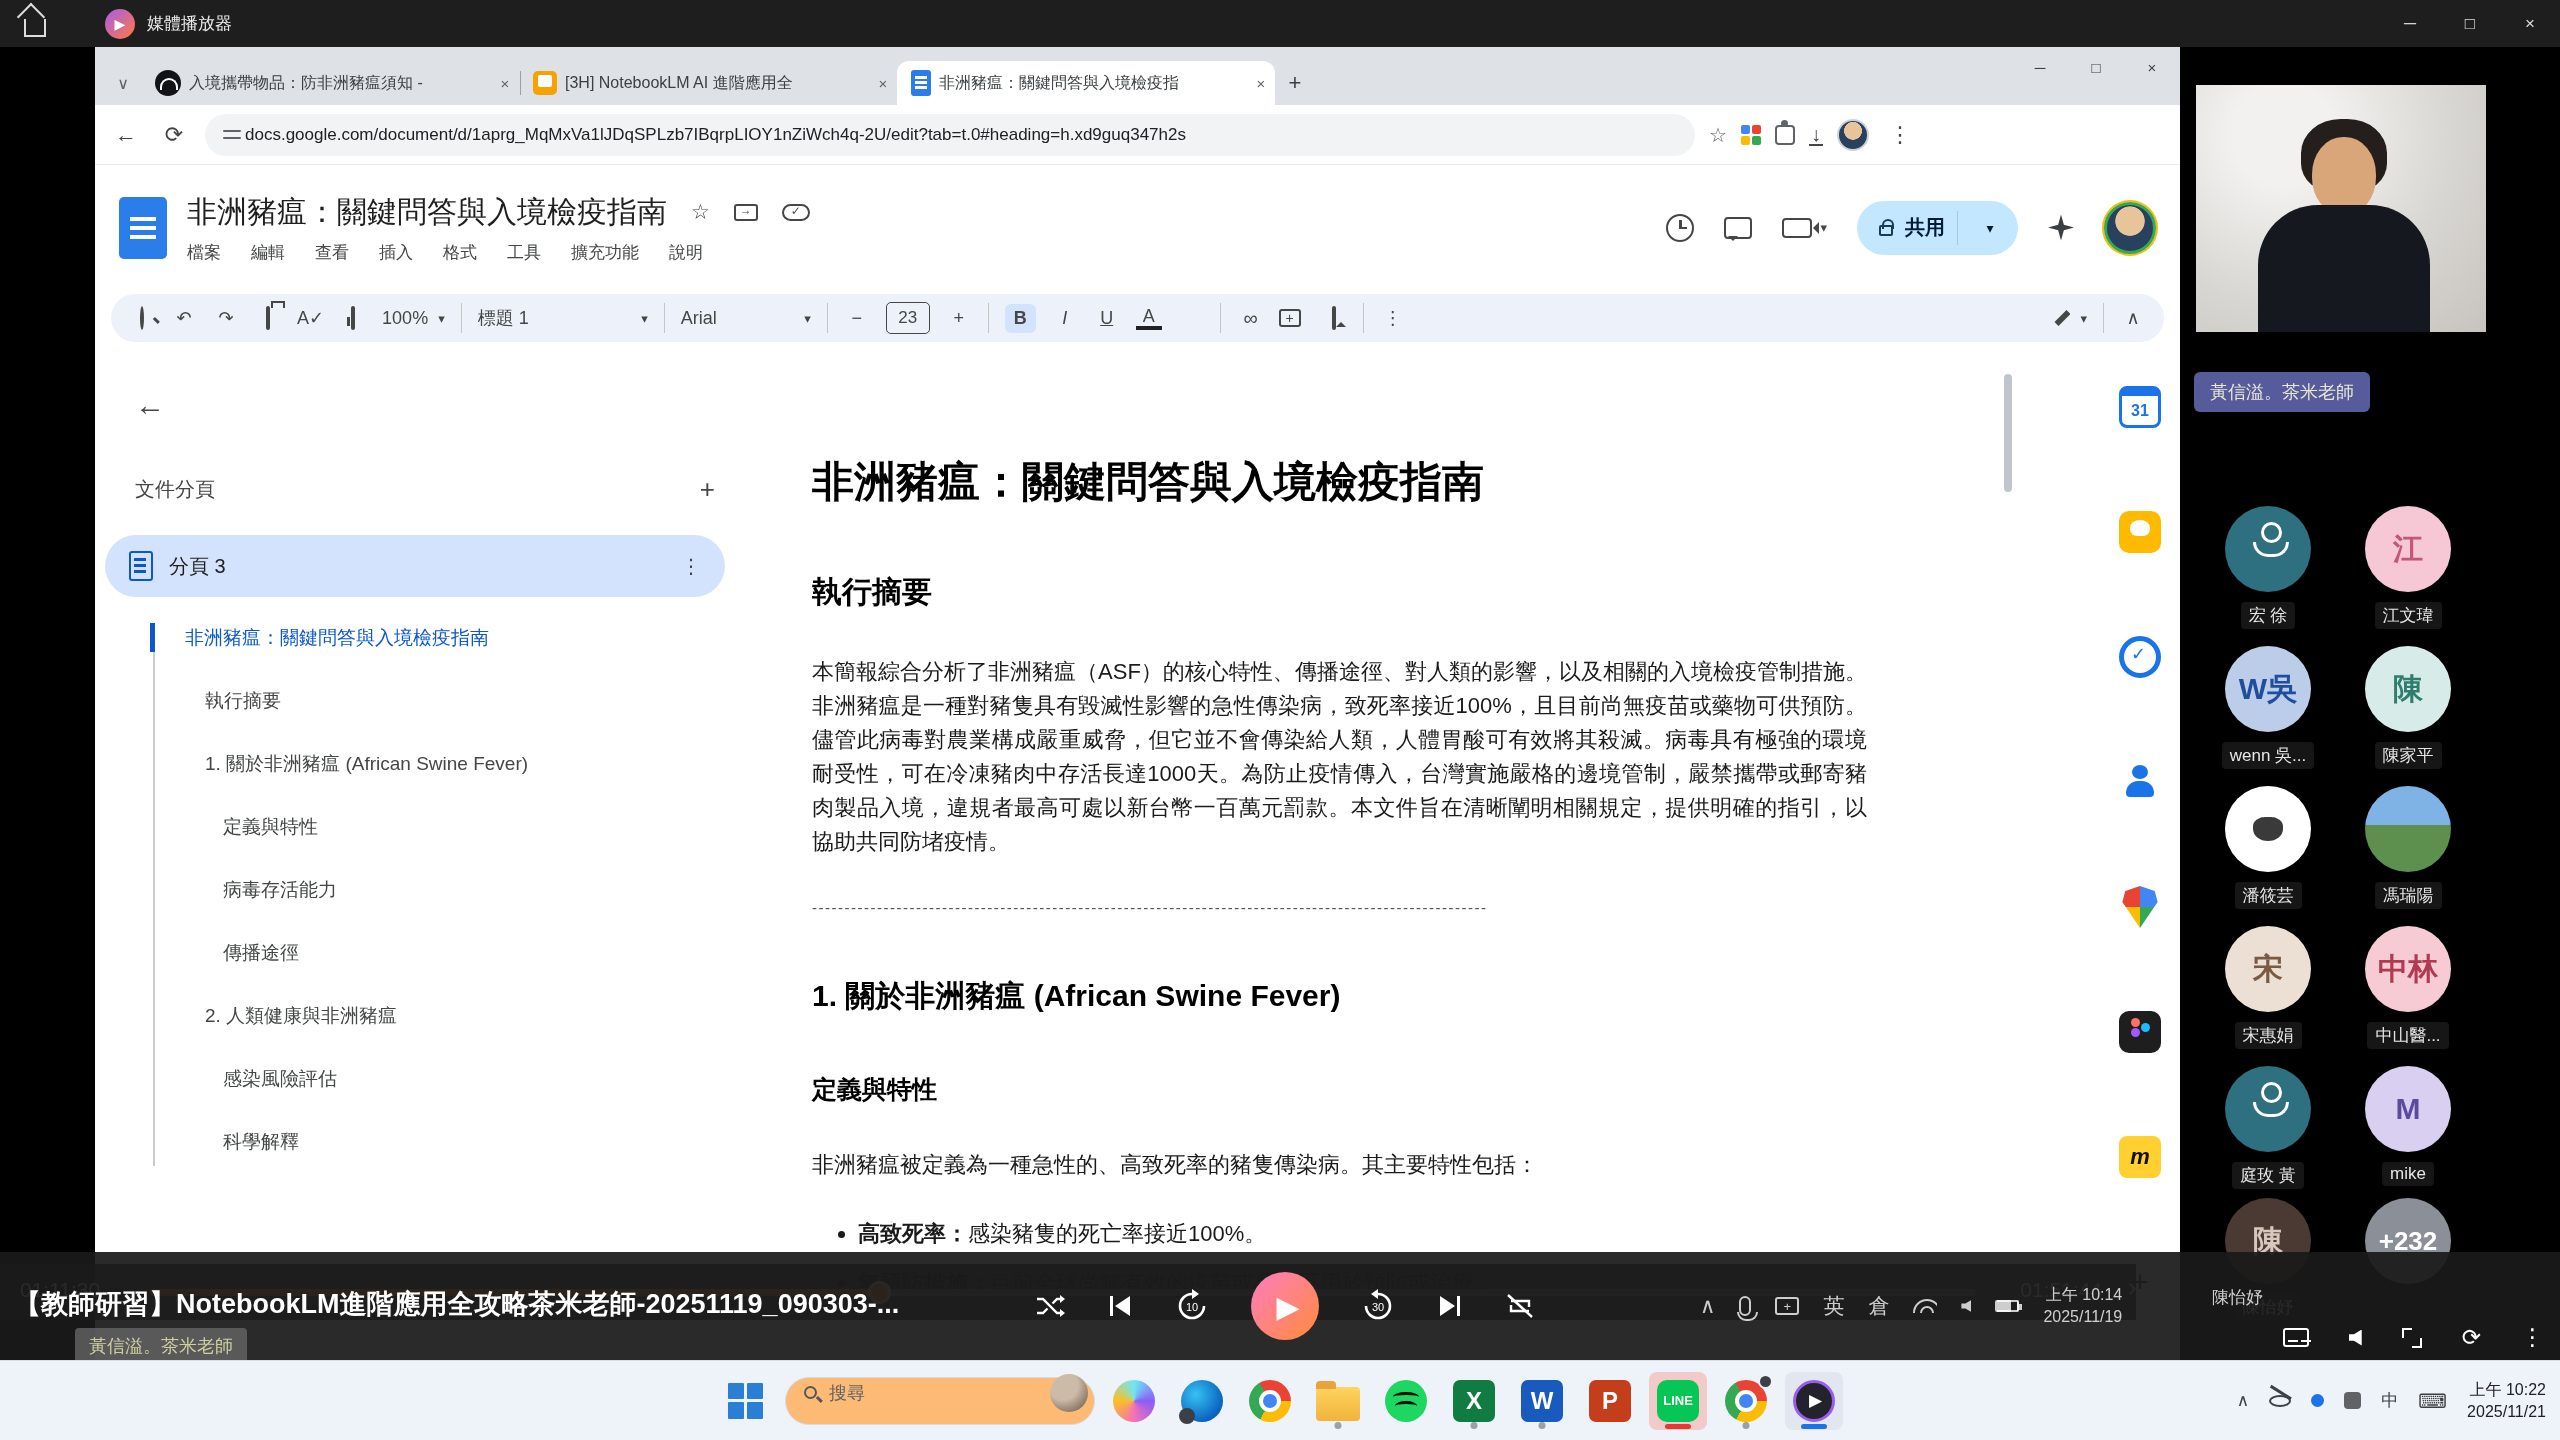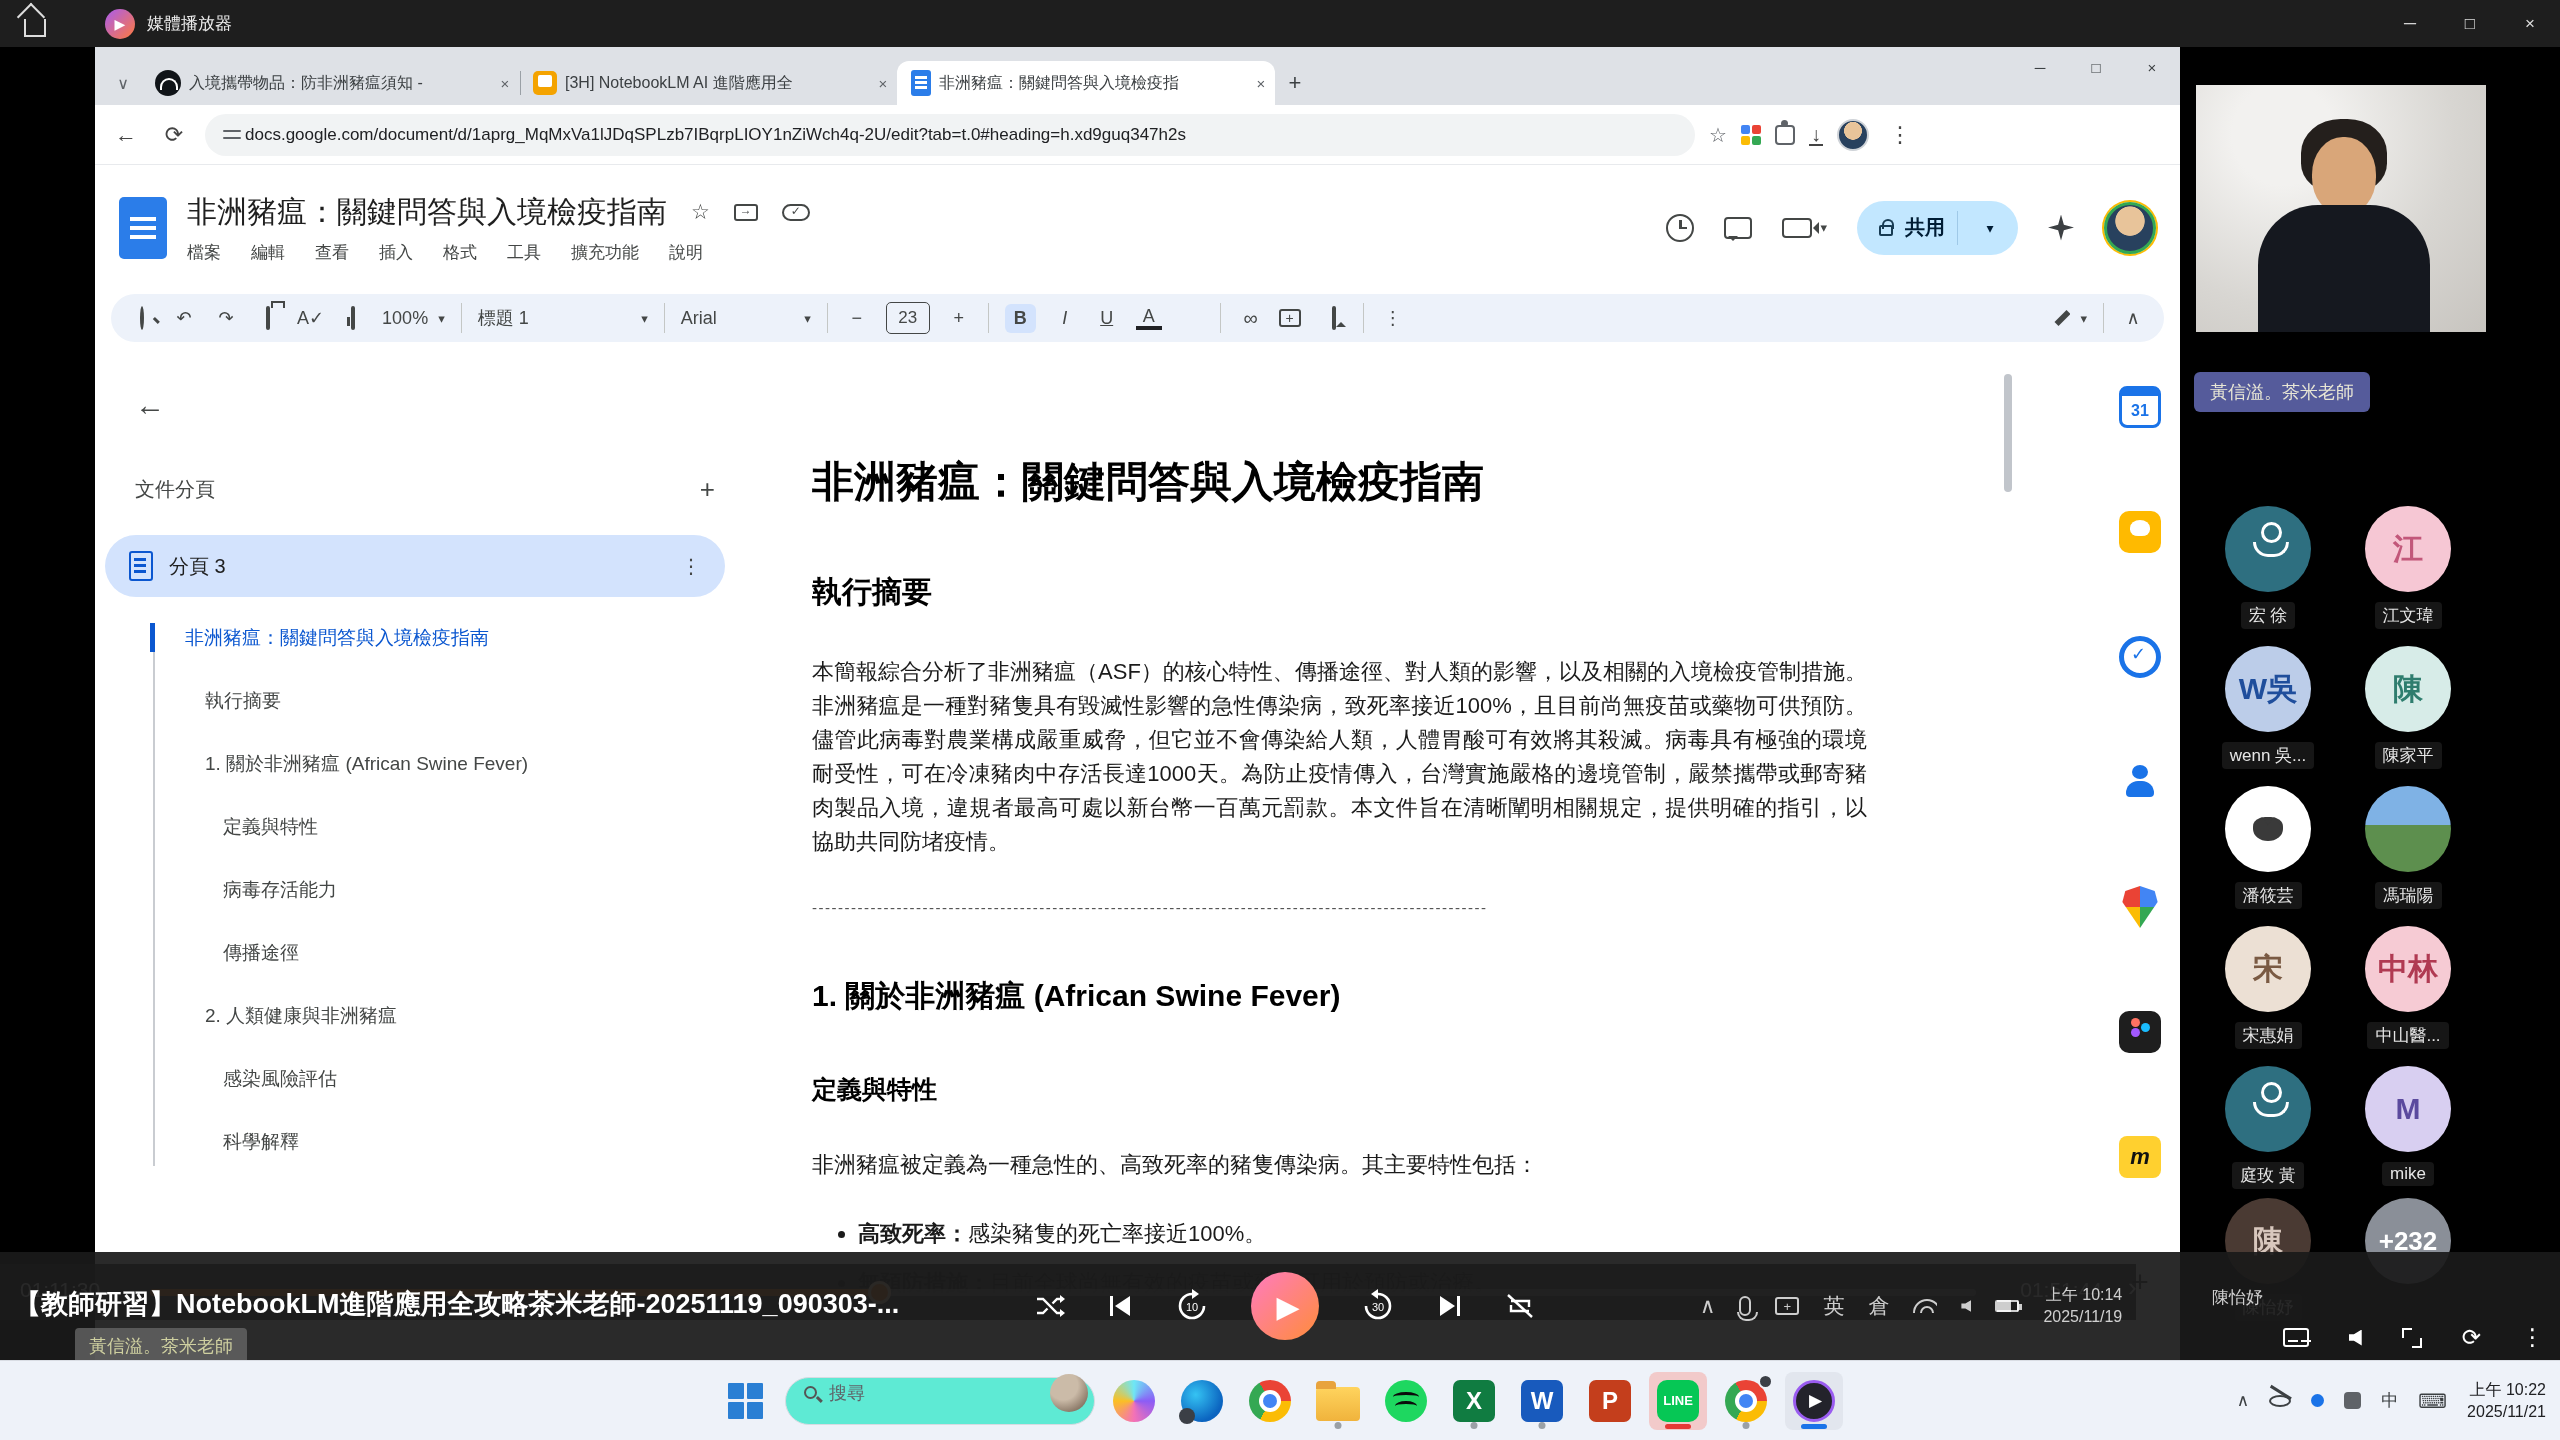--- a/index.html
+++ b/index.html
@@ -200,21 +200,21 @@
 .fsico::after{content:"";position:absolute;right:0;bottom:0;width:8px;height:8px;border-right:2.5px solid #fff;border-bottom:2.5px solid #fff}
 .presentertag{position:absolute;left:75px;top:1328px;background:rgba(105,105,105,.75);color:#cfd0a0;font-size:18px;padding:6px 14px;border-radius:4px;z-index:6}
 
 .taskbar{position:absolute;left:0;top:1360px;width:2560px;height:80px;background:#eef2f9;border-top:1px solid #d9dde4;z-index:7;display:flex;align-items:center}
 .tbcenter{position:absolute;left:50%;transform:translateX(-50%);display:flex;align-items:center;gap:10px}
 .ttile{width:58px;height:58px;border-radius:8px;display:flex;align-items:center;justify-content:center;position:relative}
 .rundot{position:absolute;bottom:1px;left:50%;transform:translateX(-50%);width:7px;height:7px;border-radius:4px;background:#9aa0a6}
 .runbar{position:absolute;bottom:1px;left:50%;transform:translateX(-50%);width:26px;height:5px;border-radius:3px}
 .startico{width:36px;height:36px;display:grid;grid-template-columns:16px 16px;gap:3px}
 .startico i{background:#2a7fd4;border-radius:1px}
-.tsearch{width:310px;height:48px;background:#5eead4;border:1px solid #d7dbe2;border-radius:24px;display:flex;align-items:center;padding:0 6px 16px 18px;gap:12px}
+.tsearch{width:310px;height:48px;background:#fdba74;border:1px solid #d7dbe2;border-radius:24px;display:flex;align-items:center;padding:0 6px 16px 18px;gap:12px}
 .tsico{width:13px;height:13px;border:2.5px solid #555;border-radius:50%;position:relative}
 .tsico::after{content:"";position:absolute;left:10px;top:10px;width:7px;height:2.5px;background:#555;transform:rotate(45deg)}
 .tstext{font-size:18px;color:#5f6368;flex:1}
 .seal{width:38px;height:38px;border-radius:50%;background:radial-gradient(circle at 35% 30%,#cbbba8 0 40%,#8d7b6a 75%,#6e5d4e)}
 .ic-copilot{width:42px;height:42px;border-radius:50%;background:conic-gradient(#6ee7f5,#8b5cf6,#f472b6,#fbbf24,#6ee7f5)}
 .ic-edge{width:42px;height:42px;border-radius:50%;background:radial-gradient(circle at 35% 35%,#35c3f3,#0b64c0 70%);position:relative}
 .ic-edge::after{content:"";position:absolute;left:-2px;bottom:-2px;width:16px;height:16px;border-radius:50%;background:#3b3f46}
 .chromeico{width:42px;height:42px;border-radius:50%;background:conic-gradient(from -30deg,#ea4335 0 33%,#fbbc05 0 66%,#34a853 0 100%);position:relative}
 .chromeico::before{content:"";position:absolute;left:10px;top:10px;width:22px;height:22px;border-radius:50%;background:#fff}
 .chromeico::after{content:"";position:absolute;left:14px;top:14px;width:14px;height:14px;border-radius:50%;background:#4285f4}

